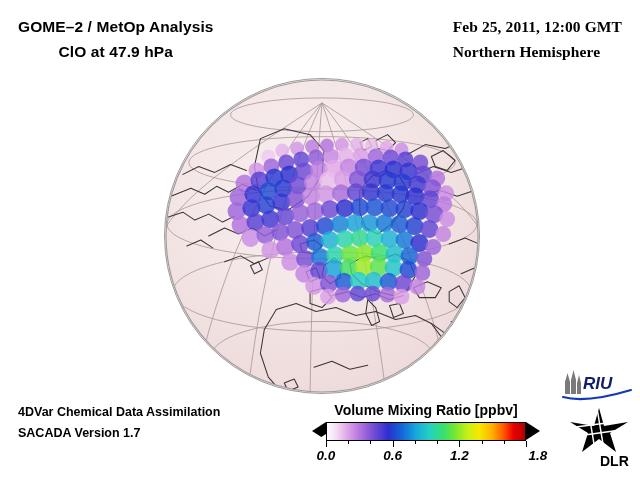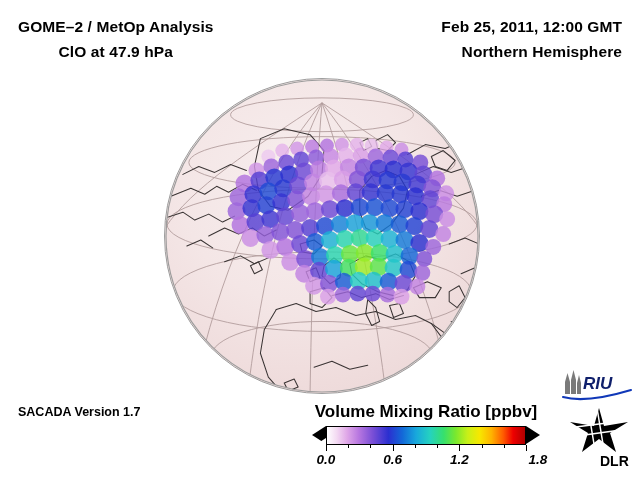--- a/index.html
+++ b/index.html
@@ -14,21 +14,22 @@
     color: #000;
   }
 
   
   #header-left {
     position: absolute; left: 18px; top: 14px;
     text-align: center;
   }
   #header-right {
     position: absolute; right: 18px; top: 14px;
-    text-align: right;
+    text-align: left;
+    font-family: Liberation Serif, serif;
   }
   .hdr-line {
     font-size: 15.5px;
     font-weight: bold;
     line-height: 25px;
     white-space: nowrap;
     letter-spacing: 0.1px;
   }
 
   
@@ -48,21 +49,21 @@
   }
   #globe-svg { position: absolute; inset: 0; display: block; }
 
   
   #cbar-block {
     position: absolute;
     left: 312px; top: 402px;
     width: 228px;
   }
   #cbar-title {
-    font-size: 17px; font-weight: bold;
+    font-size: 14px; font-weight: bold;
     text-align: center;
     white-space: nowrap;
     margin-bottom: 4px;
   }
   #cbar-row {
     position: relative;
     height: 20px;
     font-style: italic;
   }
   #cbar-bar {
@@ -437,20 +438,21 @@
     <div id="cbar-labels">
         <div class="cbar-label" style="left: 0px;">0.0</div>
         <div class="cbar-label" style="left: 66.6667px;">0.6</div>
         <div class="cbar-label" style="left: 133.333px;">1.2</div>
         <div class="cbar-label" style="left: 212px;">1.8</div>
       </div>
   </div>
 </div>
 
 <div id="footer-left">
+  <div class="ftr-line">4DVar Chemical Data Assimilation</div>
   <div class="ftr-line">SACADA Version 1.7</div>
 </div>
 
 <div id="logo-riu">
   <svg class="logo-svg" viewBox="0 0 72 34">
 
     <g fill="#7a7a7a">
       <path d="M4,26 L4,14 L6.5,5 L9,14 L9,26 Z"></path>
       <path d="M10,26 L10,12 L12.5,2 L15,12 L15,26 Z"></path>
       <path d="M16,26 L16,15 L18,7 L20,15 L20,26 Z"></path>

